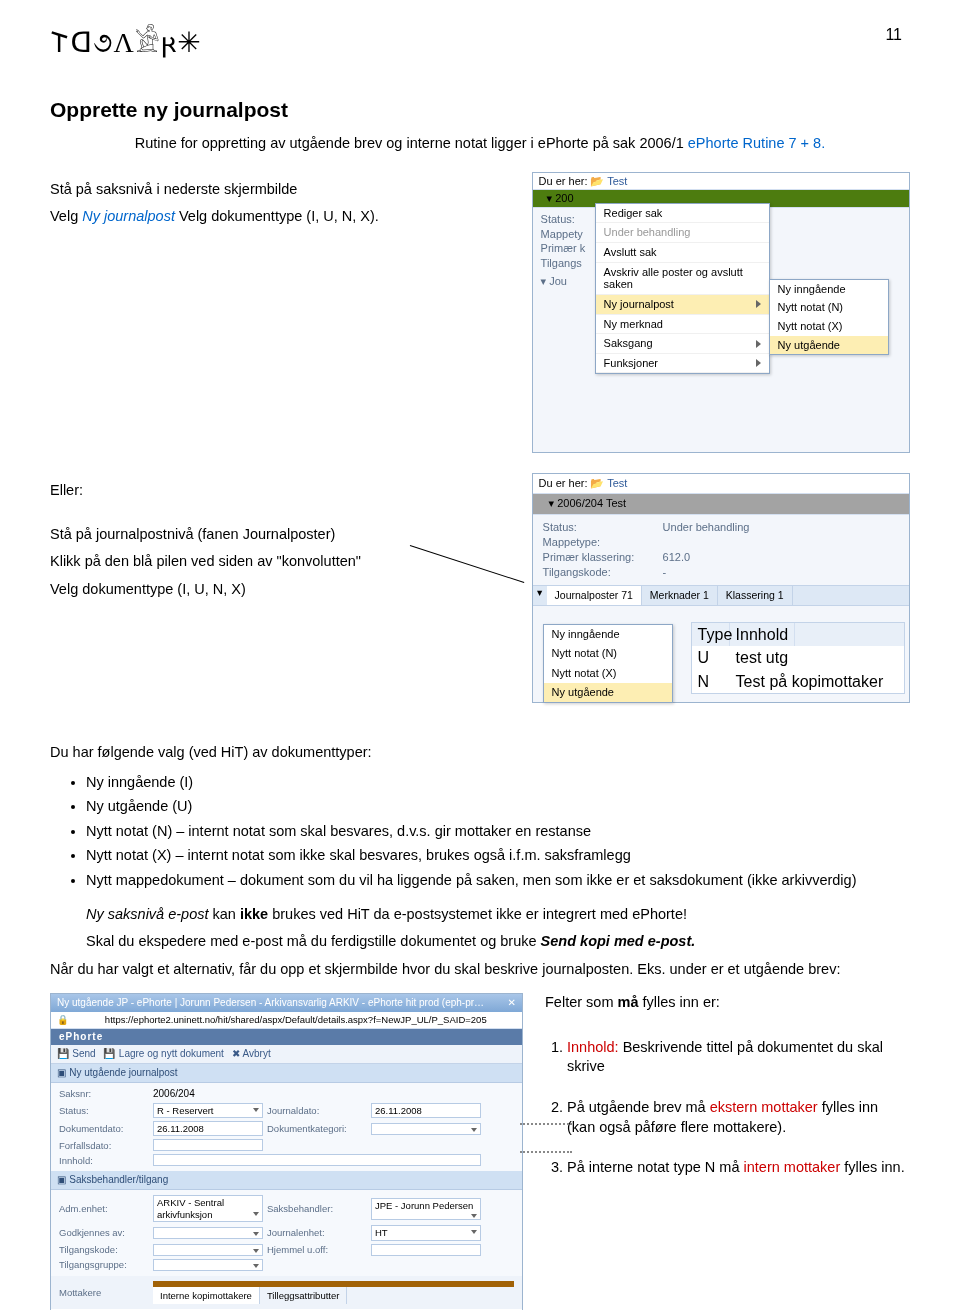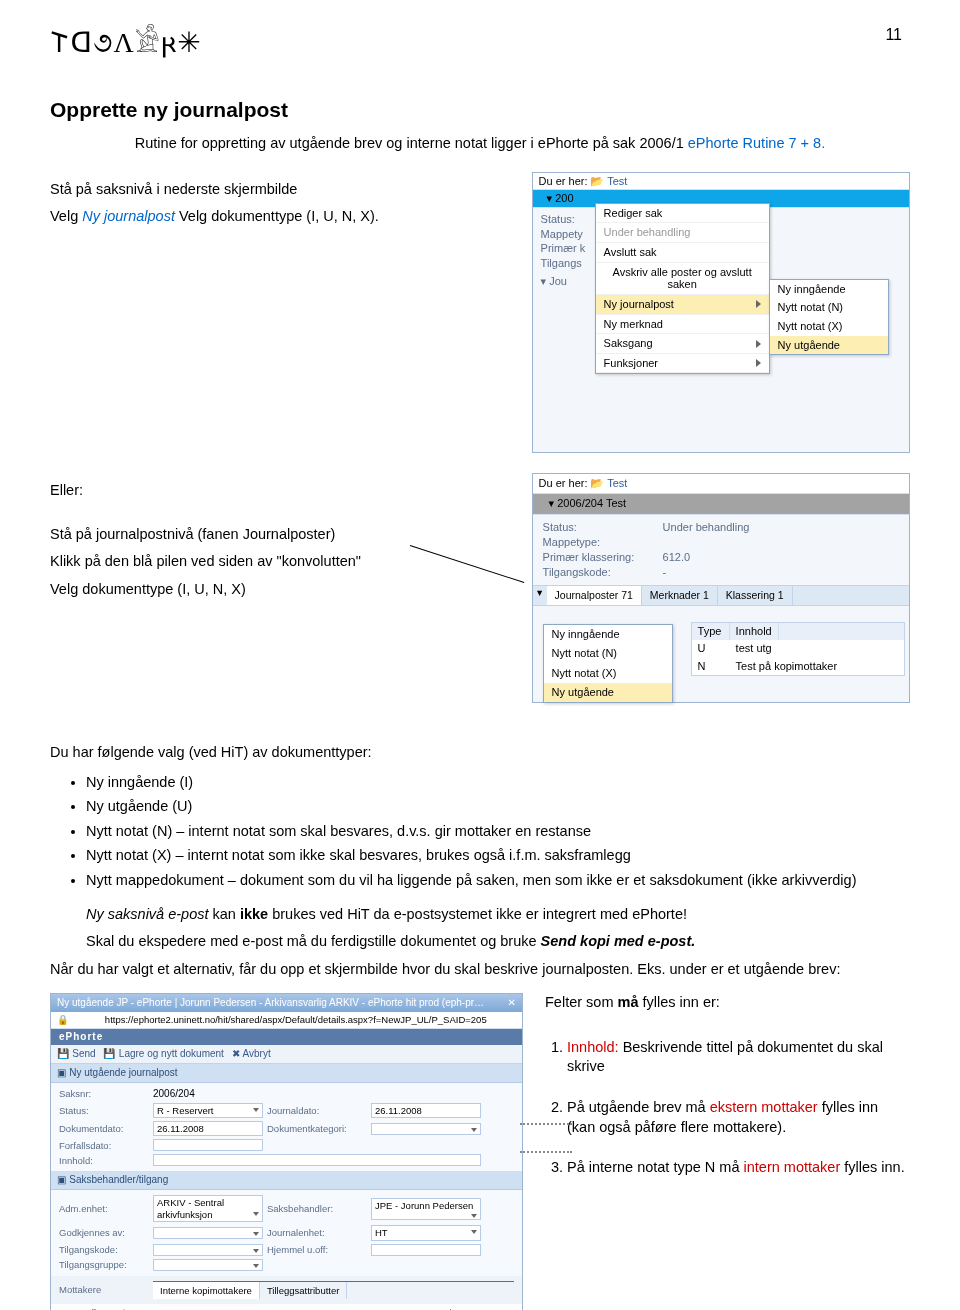--- a/index.html
+++ b/index.html
@@ -63,38 +63,38 @@
     font-size: 11px;
     line-height: 1.15;
     position: relative;
   }
   .shot1 .crumb {
     background: #fff;
     border-bottom: 1px solid #d3dff0;
     padding: 2px 6px;
   }
   .shot1 .row200 {
-    background:#0ea5e9;
+    background:#4d7c0f;
     padding: 2px 14px;
     border-bottom:1px solid #d3dff0;
   }
   .shot1 .labels {
     padding: 4px 8px;
     color: #5c6f88;
   }
   .shot1 .labels div { padding: 1px 0; }
   .menu1 {
     position: absolute;
     top: 30px; left: 62px;
     background:#fff; border:1px solid #8da7c6;
     box-shadow: 1px 1px 3px rgba(0,0,0,0.2);
     font-size:11px;
     width: 175px;
   }
-  .menu1 .mi { padding: 3px 8px; border-bottom:1px solid #f0f0f0; display:flex; justify-content:space-between; align-items:center;text-align:center;}
+  .menu1 .mi { padding: 3px 8px; border-bottom:1px solid #f0f0f0; display:flex; justify-content:space-between; align-items:center;}
   .menu1 .mi.gray { color:#999; }
   .menu1 .mi.sel { background:#fdeeb3; }
   .arrow-r { width:0;height:0;border-top:4px solid transparent;border-bottom:4px solid transparent;border-left:5px solid #666; }
   .sub1 {
     position: absolute;
     top: 106px; left: 236px;
     background:#fff; border:1px solid #8da7c6;
     box-shadow: 1px 1px 3px rgba(0,0,0,0.2);
     font-size:11px; width: 120px;
   }
@@ -119,21 +119,21 @@
   .menu2 {
     position:absolute; top:150px; left:10px;
     background:#fff; border:1px solid #8da7c6;
     box-shadow: 1px 1px 3px rgba(0,0,0,0.2);
     font-size:11px; width:130px;
   }
   .menu2 .mi { padding: 3px 8px; }
   .menu2 .mi.sel { background:#fdeeb3; }
   .tbl2 {
     position:absolute; top:148px; left:158px; right:4px;
-    background:#fff; border:1px solid #c3d3e8; font-size:11px;
+    background:#fff; border:1px solid #c3d3e8; font-size:16px;
   }
   .tbl2 .th { display:flex; background:#e8eff8; }
   .tbl2 .th div { padding:2px 6px; border-right:1px solid #d3dff0; }
   .tbl2 .tr { display:flex; }
   .tbl2 .tr div { padding:2px 6px; }
   .pointer-line {
     position:absolute;
     border-top:1px solid #000;
     width: 120px;
     transform: rotate(18deg);
@@ -169,21 +169,21 @@
     padding: 5px 8px;
     display: grid;
     grid-template-columns: 90px 110px 100px 110px;
     row-gap: 3px; column-gap: 4px;
     align-items:center;
     background:#f6f9fd;
   }
   .shot3 .form-grid .lbl { color:#5c6f88; font-size:9.5px; }
   .shot3 .inp { background:#fff; border:1px solid #b7cbe4; padding:1px 3px; font-size:9.5px; min-height:12px; }
   .shot3 .inp.sel::after { content:""; float:right; width:0;height:0;border-left:3px solid transparent;border-right:3px solid transparent;border-top:4px solid #666; margin-top:3px;}
-  .shot3 .subtabs { display:flex; background:#eef3fa; border-top:1px solid #a16207; font-size:9.5px; }
+  .shot3 .subtabs { display:flex; background:#eef3fa; border-top:6px solid #a16207; font-size:9.5px; }
   .shot3 .subtabs .st { padding:3px 7px; border-right:1px solid #c3d3e8; }
   .shot3 .subtabs .st.active { background:#fff; }
   .shot3 .subtable {
     background:#fff; padding:4px 6px; font-size:9px; min-height:36px;
   }
   .shot3 .subtable .hdr { display:grid; grid-template-columns: 16px 26px 28px 60px 60px 90px 1fr 1fr; gap:4px; color:#5c6f88; border-bottom:1px solid #e0e8f3; padding-bottom:2px;}
 
   .dots {
     border: none;
     border-top: 2px dotted #888;

